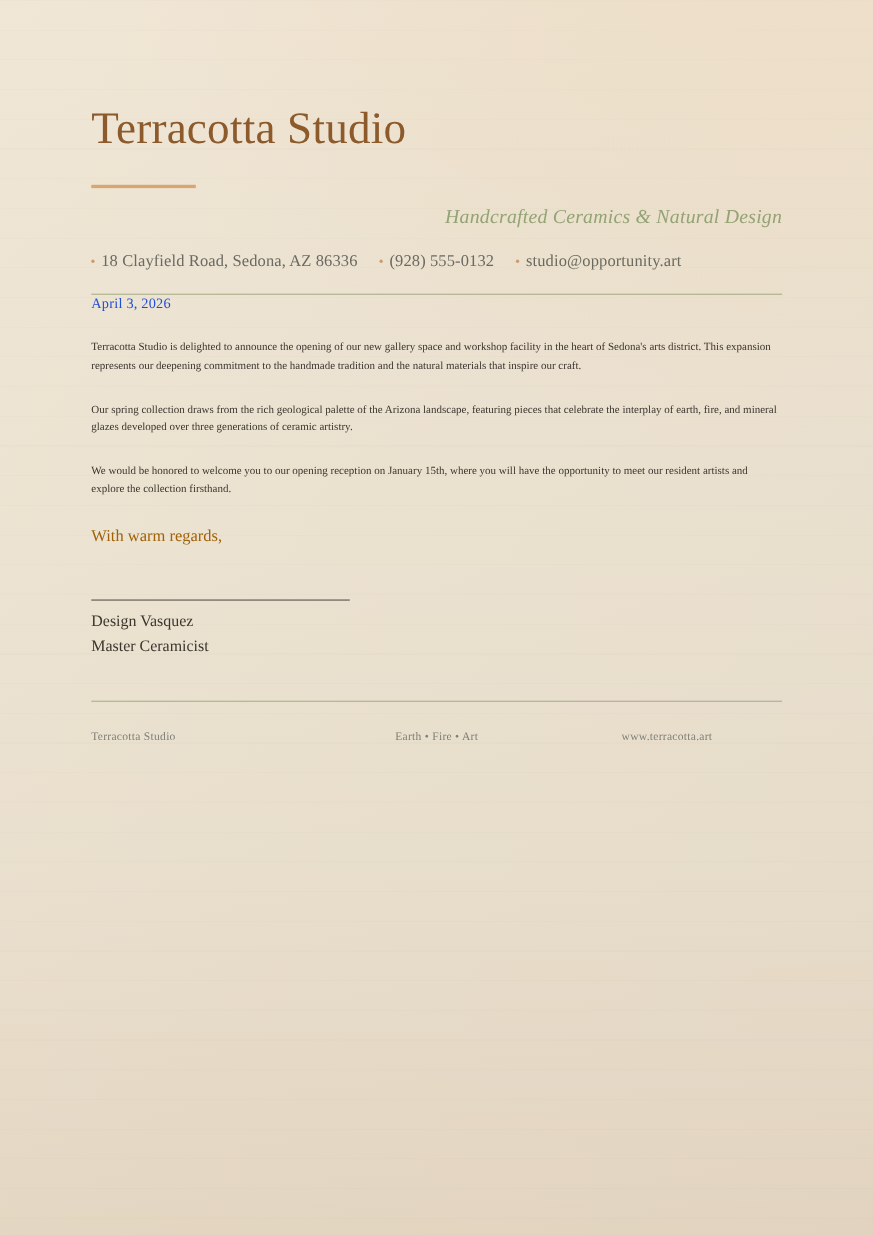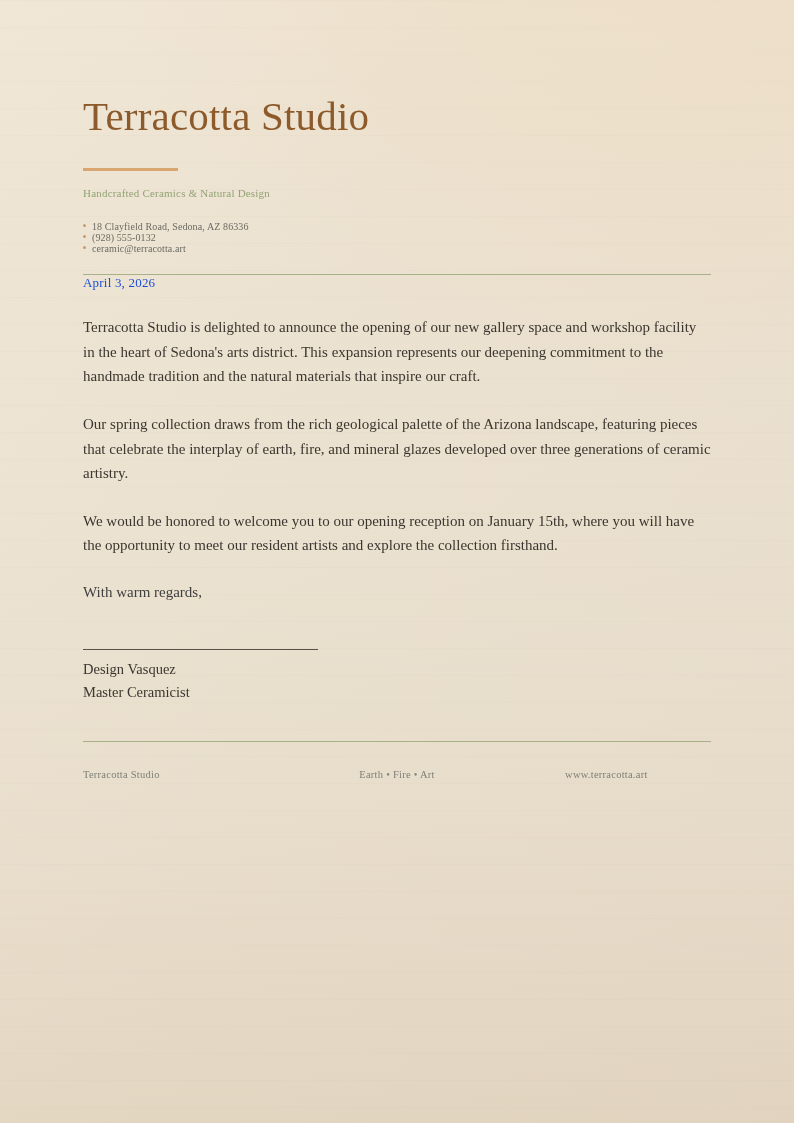--- a/index.html
+++ b/index.html
@@ -77,32 +77,33 @@
     font-weight: normal;
   }
   .accent-rule {
     width: 95px;
     height: 3px;
     background: #d9a570;
     margin-top: 31px;
   }
   .tagline {
     margin-top: 16px;
-    font-size: 11px;
+    font-size: 18px;
+    font-style: italic;
     color: #93a375;
     letter-spacing: 0.2px;
+    text-align: right;
   }
   .contact-row {
     margin-top: 22px;
     display: flex;
     align-items: baseline;
-    font-size: 10px;
+    font-size: 15px;
     color: #6b6a62;
     letter-spacing: 0.1px;
-    flex-direction: column;
   }
   .contact-item {
     display: flex;
     align-items: baseline;
     margin-right: 20px;
     white-space: nowrap;
   }
   .bullet-dot {
     width: 3px;
     height: 3px;
@@ -125,29 +126,29 @@
     color: #1d4ed8;
     letter-spacing: 0.2px;
   }
   .salutation {
     margin-top: 30px;
     font-size: 15px;
     color: #3b362f;
   }
   .para {
     margin-top: 24px;
-    font-size: 15px;
+    font-size: 10px;
     line-height: 1.62;
     color: #3b362f;
     text-align: left;
   }
   .closing {
     margin-top: 26px;
     font-size: 15px;
-    color: #404040;
+    color: #a16207;
   }
 
   
   .sig-block { margin-top: 48px; }
   .sig-line {
     width: 235px;
     height: 1.2px;
     background: #58524a;
   }
   .sig-name {
@@ -199,21 +200,21 @@
         <span class="contact-item">
           <span class="bullet-dot"></span>
           <span>18 Clayfield Road, Sedona, AZ 86336</span>
         </span>
         <span class="contact-item">
           <span class="bullet-dot"></span>
           <span>(928) 555-0132</span>
         </span>
         <span class="contact-item">
           <span class="bullet-dot"></span>
-          <span>ceramic@terracotta.art</span>
+          <span>studio@opportunity.art</span>
         </span>
       </div>
 
       <div class="header-divider"></div>
     </header>
 
     <div class="doc-date">April 3, 2026</div>
 
 
     <p class="para">Terracotta Studio is delighted to announce the opening of our new gallery space and workshop facility in the heart of Sedona's arts district. This expansion represents our deepening commitment to the handmade tradition and the natural materials that inspire our craft.</p>

